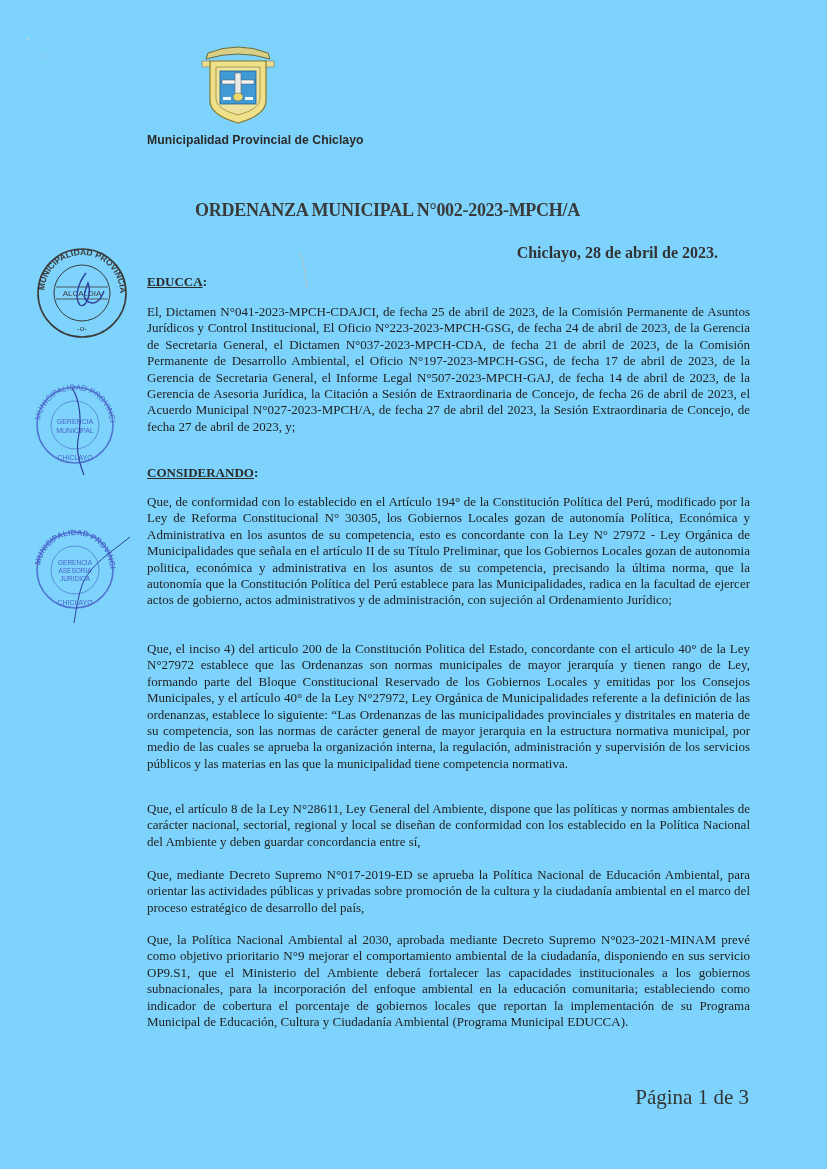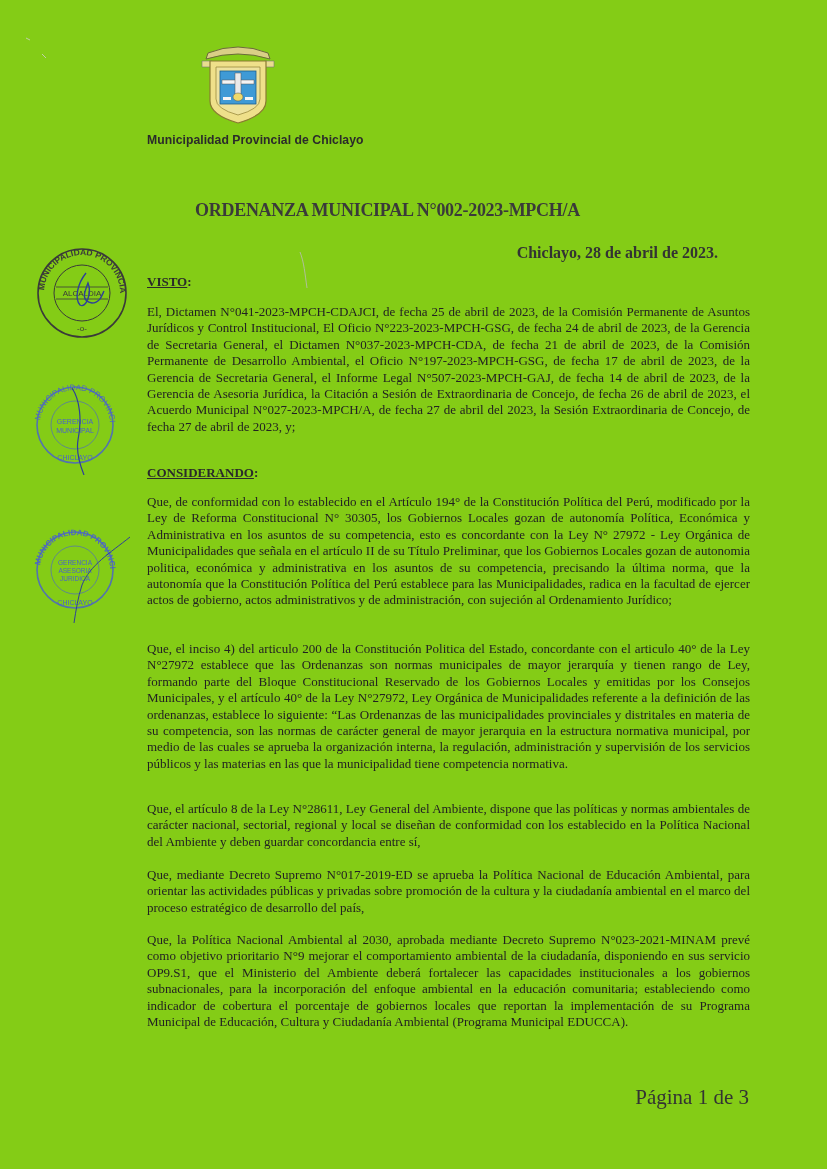--- a/index.html
+++ b/index.html
@@ -1,18 +1,18 @@
 <!DOCTYPE html>
 <html><head>
 <meta charset="utf-8">
 <style>
   html, body { margin: 0; padding: 0; background: #ffffff; }
   body { width: 827px; height: 1169px; position: relative; overflow: hidden;
          font-family: "Liberation Serif", "DejaVu Serif", serif; color: #1e1e1e; }
-  .page { position: absolute; left: 0; top: 0; width: 827px; height: 1169px; background: #84cc16; text-decoration: underline; }
+  .page { position: absolute; left: 0; top: 0; width: 827px; height: 1169px; background: #7dd3fc; text-decoration: underline; }
 
   
   .crest { position: absolute; left: 198px; top: 43px; width: 80px; height: 82px; }
   .muni-name { position: absolute; left: 147px; top: 133px; font-family: "Liberation Sans", "DejaVu Sans", sans-serif;
                font-weight: bold; font-size: 12.2px; color: #2b2b2b; letter-spacing: 0.05px; }
 
   .title { position: absolute; left: 0; width: 703px; top: 200px; text-align: center;
            font-weight: bold; font-size: 18px; color: #3a3a3a; padding-left: 72px; box-sizing: border-box; letter-spacing: -0.3px; }
   .date { position: absolute; right: 109px; top: 244px; font-weight: bold; font-size: 16px; color: #333; }
 
@@ -43,21 +43,21 @@
     <rect x="37" y="30" width="6" height="26" fill="#e9e9e9" stroke="#555" stroke-width="0.5"></rect>
     <ellipse cx="40" cy="54" rx="5" ry="4" fill="#efd96a" stroke="#555" stroke-width="0.5"></ellipse>
     <path d="M25 54 L33 54 L33 57 L25 57 Z" fill="#f5f5f5"></path>
     <path d="M47 54 L55 54 L55 57 L47 57 Z" fill="#f5f5f5"></path>
   </svg>
   <div class="muni-name">Municipalidad Provincial de Chiclayo</div>
 
   <div class="title">ORDENANZA MUNICIPAL N°002-2023-MPCH/A</div>
   <div class="date">Chiclayo, 28 de abril de 2023.</div>
 
-  <div class="heading" style="top:274px;"><span class="u">VISTO</span>:</div>
+  <div class="heading" style="top:274px;"><span class="u">EDUCCA</span>:</div>
   <div class="para" style="top:304px;">El, Dictamen N°041-2023-MPCH-CDAJCI, de fecha 25 de abril de 2023, de la Comisión Permanente de Asuntos Jurídicos y Control Institucional, El Oficio N°223-2023-MPCH-GSG, de fecha 24 de abril de 2023, de la Gerencia de Secretaria General, el Dictamen N°037-2023-MPCH-CDA, de fecha 21 de abril de 2023, de la Comisión Permanente de Desarrollo Ambiental, el Oficio N°197-2023-MPCH-GSG, de fecha 17 de abril de 2023, de la Gerencia de Secretaria General, el Informe Legal N°507-2023-MPCH-GAJ, de fecha 14 de abril de 2023, de la Gerencia de Asesoria Jurídica, la Citación a Sesión de Extraordinaria de Concejo, de fecha 26 de abril de 2023, el Acuerdo Municipal N°027-2023-MPCH/A, de fecha 27 de abril del 2023, la Sesión Extraordinaria de Concejo, de fecha 27 de abril de 2023, y;</div>
 
   <div class="heading" style="top:465px;"><span class="u">CONSIDERANDO</span>:</div>
   <div class="para" style="top:494px;">Que, de conformidad con lo establecido en el Artículo 194° de la Constitución Política del Perú, modificado por la Ley de Reforma Constitucional N° 30305, los Gobiernos Locales gozan de autonomía Política, Económica y Administrativa en los asuntos de su competencia,  esto es concordante con la Ley N° 27972 - Ley Orgánica de Municipalidades que señala en el artículo II de su Título Preliminar, que los Gobiernos Locales gozan de autonomia politica, económica y administrativa en los asuntos de su competencia, precisando la última norma, que la autonomía que la Constitución Política del Perú establece para las Municipalidades, radica en la facultad de ejercer actos de gobierno, actos administrativos y de administración, con sujeción al Ordenamiento Jurídico;</div>
   <div class="para" style="top:641px;">Que, el inciso 4) del articulo 200 de la Constitución Politica del Estado, concordante con el articulo 40° de la Ley N°27972 establece que las Ordenanzas son normas municipales de mayor jerarquía y tienen rango de Ley, formando parte del Bloque Constitucional Reservado de los Gobiernos Locales y emitidas por los Consejos Municipales, y el artículo 40° de la Ley N°27972, Ley Orgánica de Municipalidades referente a la definición de las ordenanzas, establece lo siguiente: “Las Ordenanzas de las municipalidades provinciales y distritales en materia de su competencia, son las normas de carácter general de mayor jerarquia en la estructura normativa municipal, por medio de las cuales se aprueba la organización interna, la regulación, administración y supervisión de los servicios públicos y las materias en las que la municipalidad tiene competencia normativa.</div>
   <div class="para" style="top:801px;">Que, el artículo 8 de la Ley N°28611, Ley General del Ambiente, dispone que las políticas y normas ambientales de carácter nacional, sectorial, regional y local se diseñan de conformidad con los establecido en la Política Nacional del Ambiente y deben guardar concordancia entre sí,</div>
   <div class="para" style="top:867px;">Que, mediante Decreto Supremo N°017-2019-ED se aprueba la Política Nacional de Educación Ambiental, para orientar las actividades públicas y privadas sobre promoción de la cultura y la ciudadanía ambiental en el marco del proceso estratégico de desarrollo del país,</div>
   <div class="para" style="top:932px;">Que, la Política Nacional Ambiental al 2030, aprobada mediante Decreto Supremo N°023-2021-MINAM prevé como objetivo prioritario N°9 mejorar el comportamiento ambiental de la ciudadanía, disponiendo en sus servicio OP9.S1, que el Ministerio del Ambiente deberá fortalecer las capacidades institucionales a los gobiernos subnacionales, para la incorporación del enfoque ambiental en la educación comunitaria; estableciendo como indicador de cobertura el porcentaje de gobiernos locales que reportan la implementación de su Programa Municipal de Educación, Cultura y Ciudadanía Ambiental (Programa Municipal EDUCCA).</div>
 
   <div class="footer">Página 1 de 3</div>

